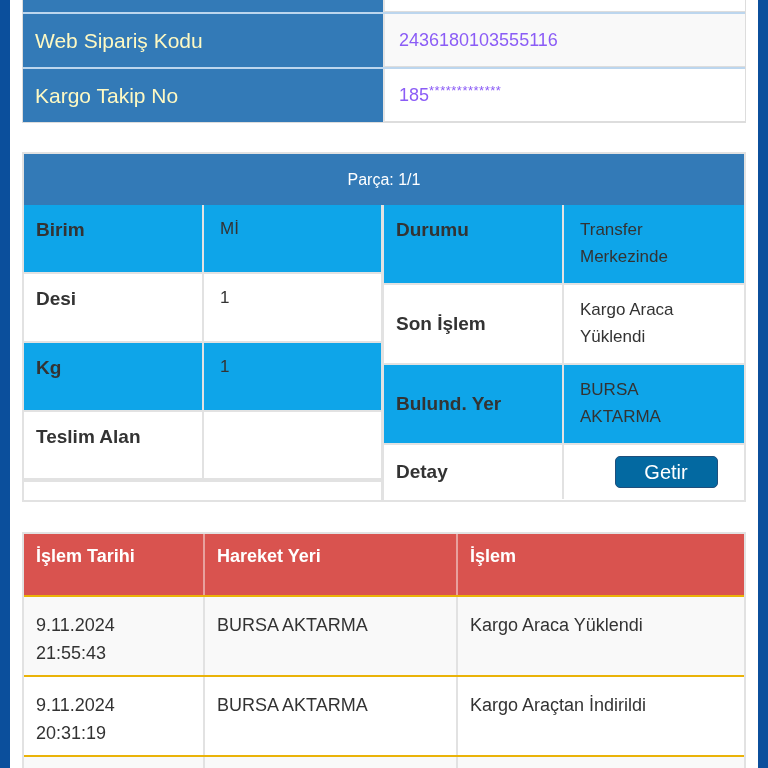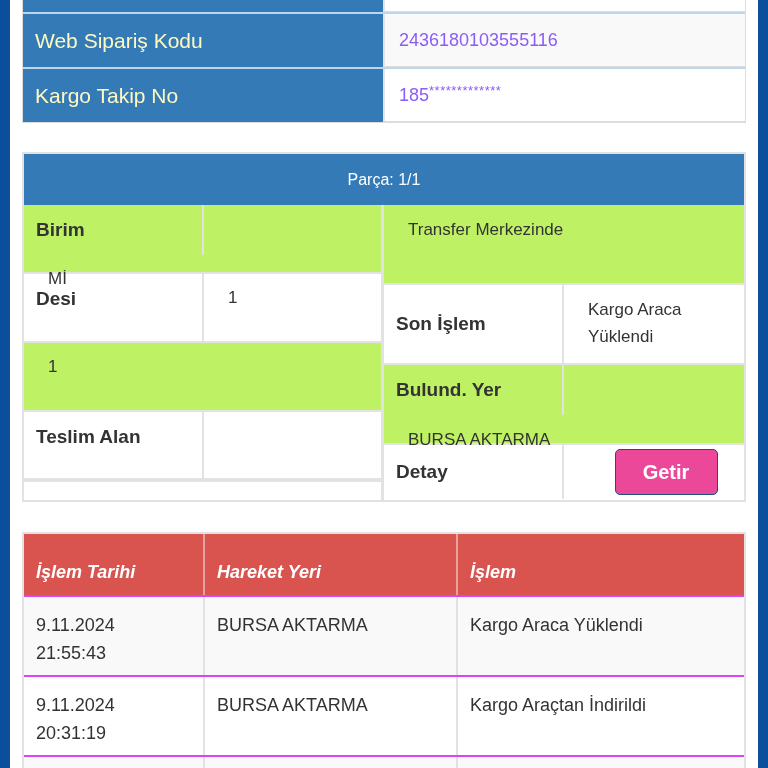--- a/index.html
+++ b/index.html
@@ -47,53 +47,52 @@
   }
   .parca-head {
     height: 51px; background: #337ab7; color: #fff;
     font-size: 16px; display: flex; align-items: center; justify-content: center;
   }
   .parca-body { display: flex; }
   .half { width: 50%; }
   .half.left { border-right: 3px solid #e2e2e2; }
   .drow { display: flex; border-bottom: 2px solid #e2e2e2; }
   .drow:last-child { border-bottom: none; gap: 24px; }
-  .drow.gray { background: #bef264; flex-direction: column; }
+  .drow.gray { background: #0ea5e9; }
   .drow.white { background: #fff; }
   .dlabel {
     width: 180px; padding: 14px 12px; font-weight: bold; font-size: 19px; color: #333;
     border-right: 2px solid #e2e2e2;
   }
-  .dval { flex: 1; padding: 14px 24px; font-size: 17px; color: #333; line-height: 27px; }
+  .dval { flex: 1; padding: 14px 16px; font-size: 17px; color: #333; line-height: 27px; }
   .right .dlabel { width: 180px; }
   .dlabel.mid { display: flex; align-items: center; }
   .getir-wrap { display: flex; align-items: center; justify-content: center; }
   .getir {
-    width: 103px; height: 46px; background: #ec4899;
+    width: 103px; height: 32px; background: #0369a1;
     border: 1px solid #1f4f7c; border-radius: 5px;
     color: #fff; font-size: 20px; font-family: "Liberation Sans", sans-serif;
     cursor: pointer;
-    font-weight: bold;
   }
 
   
   .hist {
     position: absolute; left: 12px; top: 532px; width: 724px;
     border: 2px solid #e2e2e2;
   }
   .hrow { display: flex; }
   .hhead { background: #d9534f; color: #fff; height: 61px; }
   .hcell {
     padding: 14px 12px; font-size: 18px; line-height: 28px;
     border-right: 2px solid #e2e2e2;
   }
-  .hhead .hcell { font-weight: bold; border-right: 2px solid #e8a19e; padding-top: 24px; font-style: italic; }
+  .hhead .hcell { font-weight: bold; border-right: 2px solid #e8a19e; padding-top: 8px; }
   .hcell:last-child { border-right: none; }
   .c1 { width: 181px; } .c2 { width: 253px; } .c3 { flex: 1; border-radius: 29px; }
-  .hbody { height: 80px; border-top: 2px solid #d946ef; }
+  .hbody { height: 80px; border-top: 2px solid #eab308; }
   .hbody.gray { background: #f9f9f9; }
   .hbody.white { background: #fff; }
 </style>
 </head>
 <body>
 
 <div class="page">
 
   <div class="info">
     <div class="info-row even">
@@ -119,30 +118,32 @@
       <div class="half left">
         <div class="drow gray" style="height:69px">
           <div class="dlabel">Birim</div>
           <div class="dval" style="padding-top:10px">Mİ</div>
         </div>
         <div class="drow white" style="height:69px">
           <div class="dlabel">Desi</div>
           <div class="dval" style="padding-top:10px">1</div>
         </div>
         <div class="drow gray" style="height:69px">
+          <div class="dlabel">Kg</div>
           <div class="dval" style="padding-top:10px">1</div>
         </div>
         <div class="drow white" style="height:68px">
           <div class="dlabel">Teslim Alan</div>
           <div class="dval"></div>
         </div>
         <div class="drow white" style="height:20px; border-top:2px solid #e2e2e2"></div>
       </div>
       <div class="half right">
         <div class="drow gray" style="height:80px">
+          <div class="dlabel">Durumu</div>
           <div class="dval" style="padding-top:11px;padding-right:40px">Transfer Merkezinde</div>
         </div>
         <div class="drow white" style="height:80px">
           <div class="dlabel mid">Son İşlem</div>
           <div class="dval" style="padding-top:11px;padding-right:40px">Kargo Araca Yüklendi</div>
         </div>
         <div class="drow gray" style="height:80px">
           <div class="dlabel mid">Bulund. Yer</div>
           <div class="dval" style="padding-top:11px;padding-right:60px">BURSA AKTARMA</div>
         </div>

